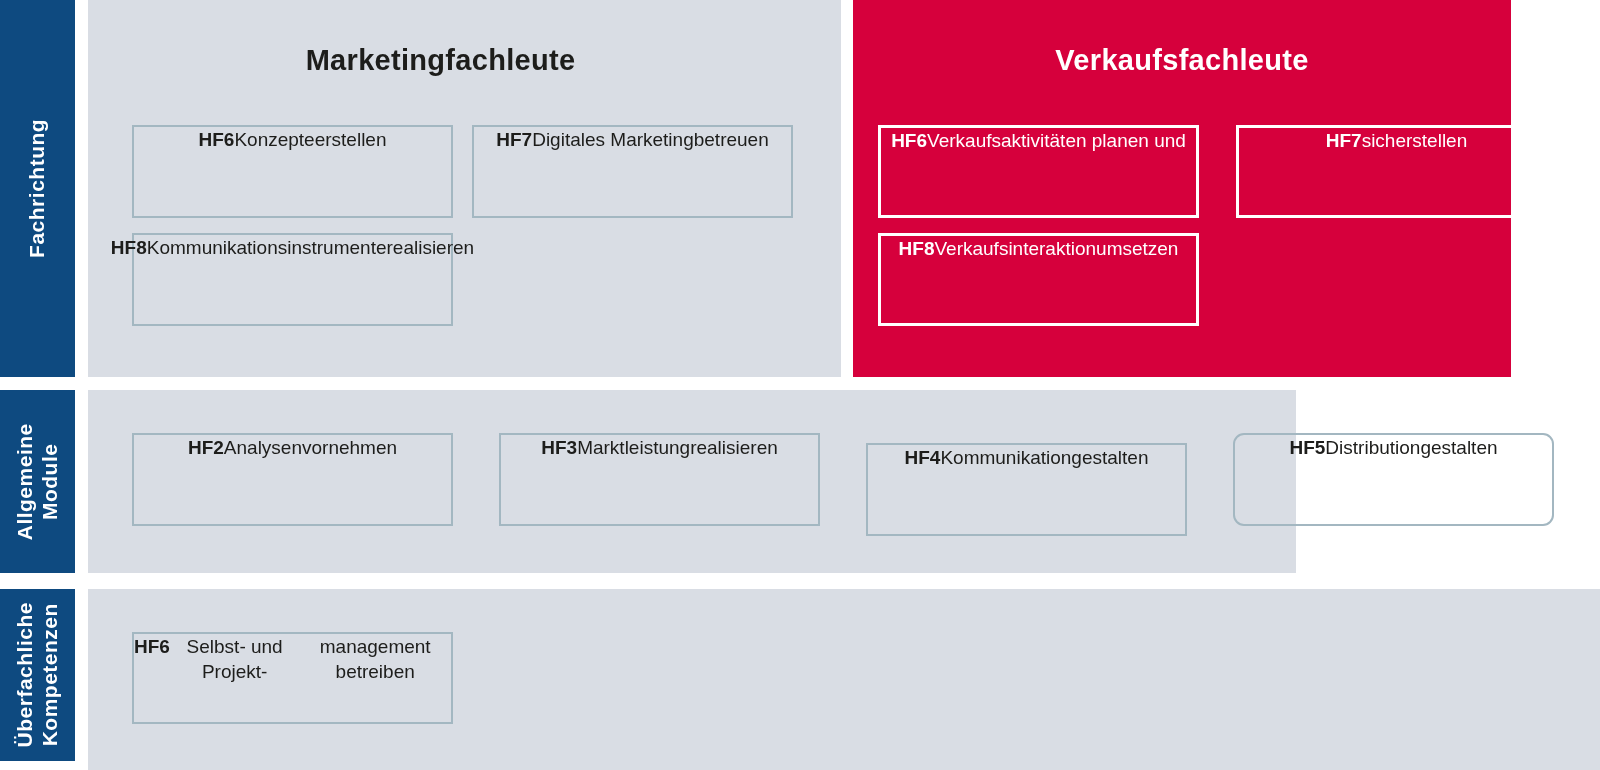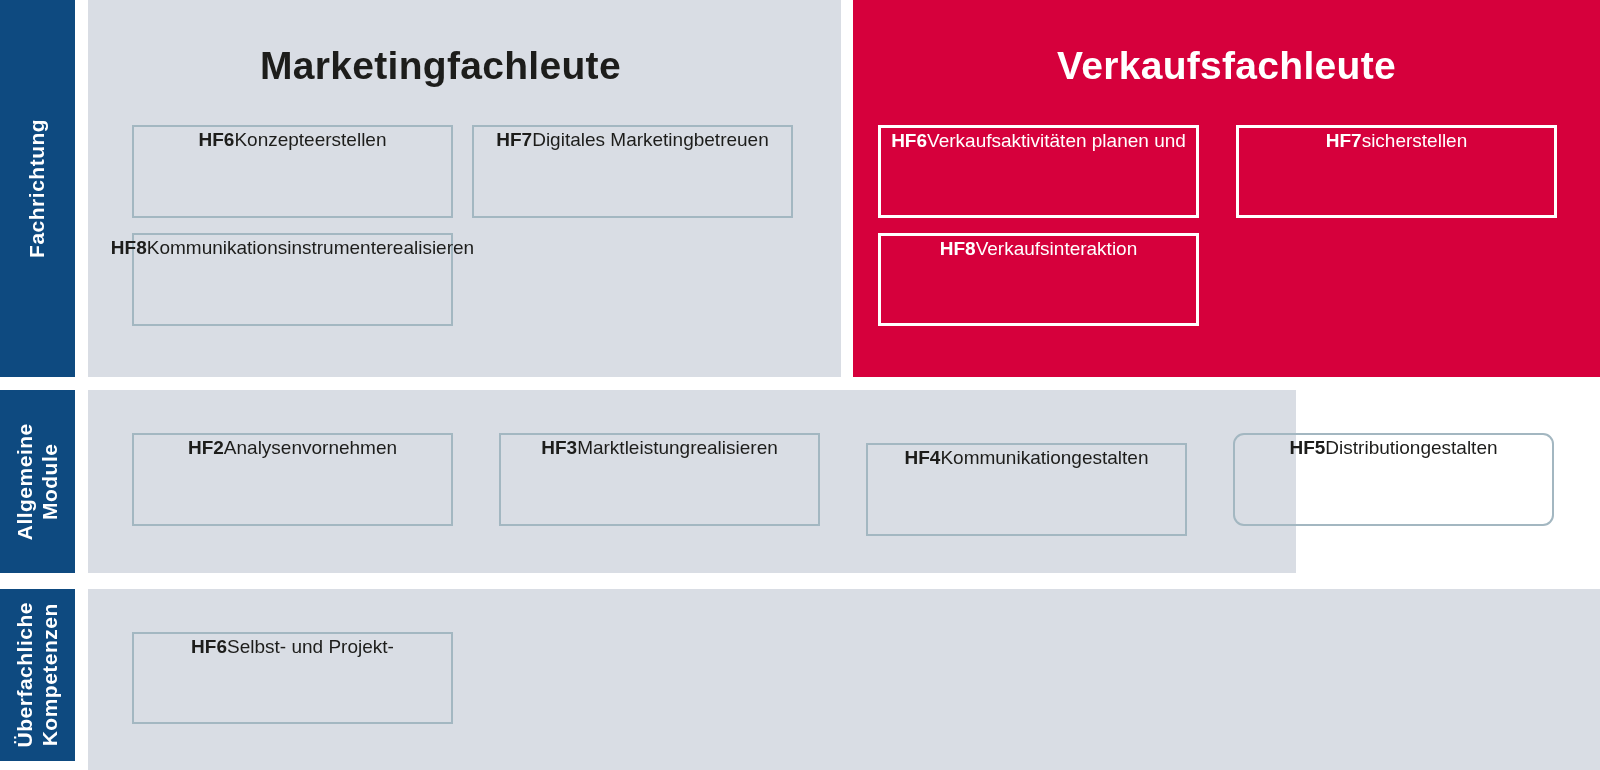--- a/index.html
+++ b/index.html
@@ -21,27 +21,27 @@
   .vbar-3 { top:589px; height:172px; }
   .vlabel {
     color:#ffffff; font-weight:bold; font-size:21px;
     line-height:1.18; letter-spacing:0.5px;
     text-align:center; white-space:pre-line;
     transform:rotate(-90deg);
   }
   
   .panel { position:absolute; background:#d9dde4; }
   .panel-marketing { left:88px; top:0; width:753px; height:377px; }
-  .panel-verkauf   { left:853px; top:0; width:747px; height:377px; background:#d6003c; }
+  .panel-verkauf   { left:853px; top:0; width:658px; height:377px; background:#d6003c; }
   .panel-allgemein { left:88px; top:390px; width:1208px; height:183px; }
   .panel-ueberfach { left:88px; top:589px; width:1512px; height:181px; }
 
   .panel-title {
     position:absolute; top:44px; left:0; right:0;
-    text-align:center; font-size:39px; font-weight:bold;
+    text-align:center; font-size:29px; font-weight:bold;
     color:#1d1d1b; letter-spacing:0.3px;
   }
   .panel-marketing .panel-title { right:48px; }
   .panel-verkauf .panel-title { color:#ffffff; }
 
   
   .box {
     position:absolute; width:321px; height:93px;
     box-sizing:border-box;
     display:flex; flex-direction:row; justify-content:center;
@@ -112,20 +112,21 @@
       <div class="box-code">HF6</div>
       <div class="box-line">Verkaufsaktivitäten planen und</div>
     </div>
     <div class="box red-box pos-v2">
       <div class="box-code">HF7</div>
       <div class="box-line">sicherstellen</div>
     </div>
     <div class="box red-box pos-v3">
       <div class="box-code">HF8</div>
       <div class="box-line">Verkaufsinteraktion</div>
+      <div class="box-line">umsetzen</div>
     </div>
   </div>
 
   <div class="panel panel-allgemein">
     <div class="box gray-box pos-a1">
       <div class="box-code">HF2</div>
       <div class="box-line">Analysen</div>
       <div class="box-line">vornehmen</div>
     </div>
     <div class="box gray-box pos-a2">
@@ -142,16 +143,17 @@
       <div class="box-code">HF5</div>
       <div class="box-line">Distribution</div>
       <div class="box-line">gestalten</div>
     </div>
   </div>
 
   <div class="panel panel-ueberfach">
     <div class="box gray-box pos-u1">
       <div class="box-code">HF6</div>
       <div class="box-line">Selbst- und Projekt-</div>
+      <div class="box-line">management betreiben</div>
     </div>
   </div>
 
 </div>
 
 </body></html>

